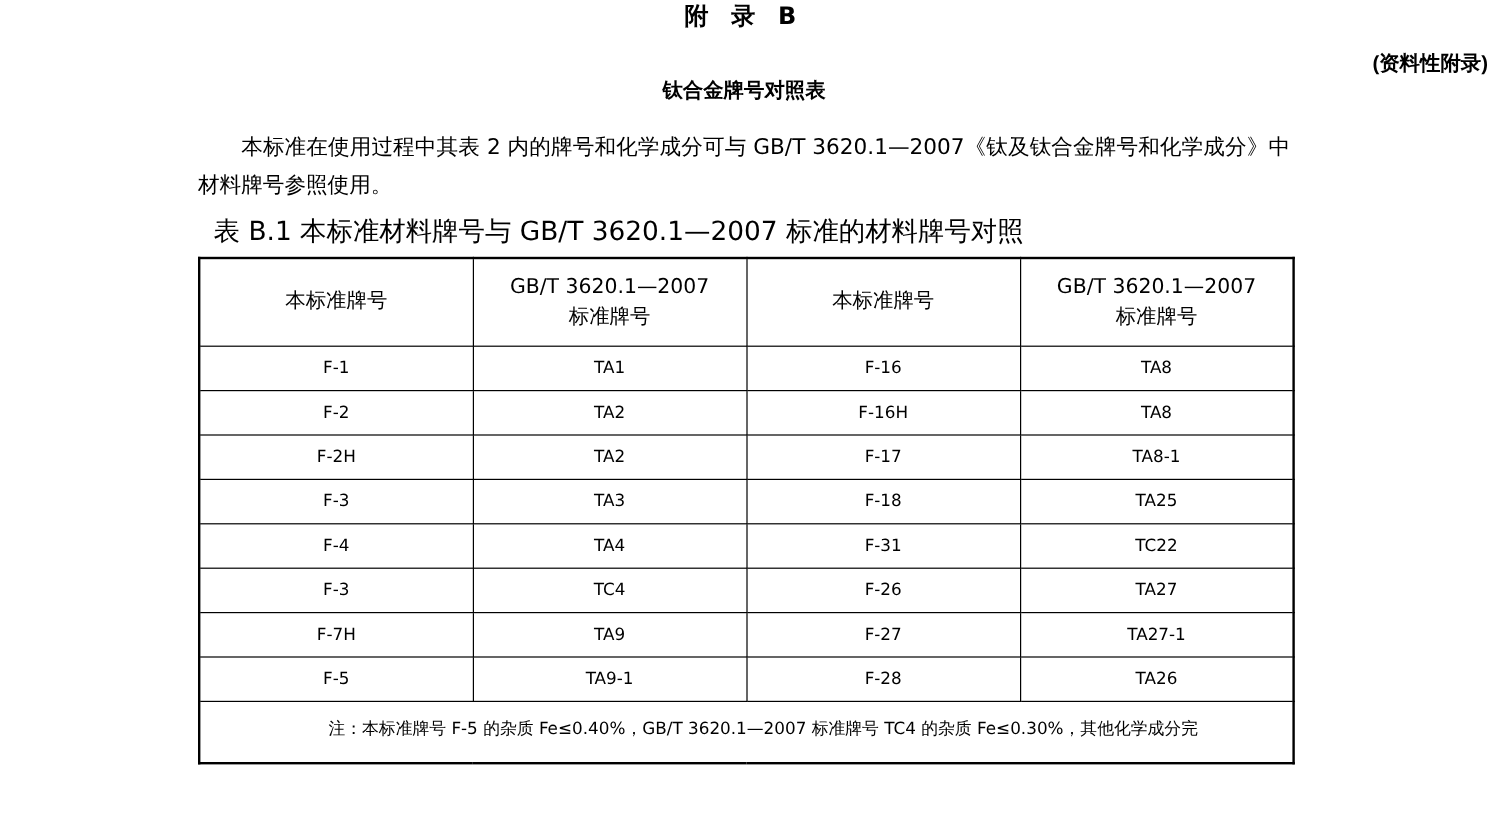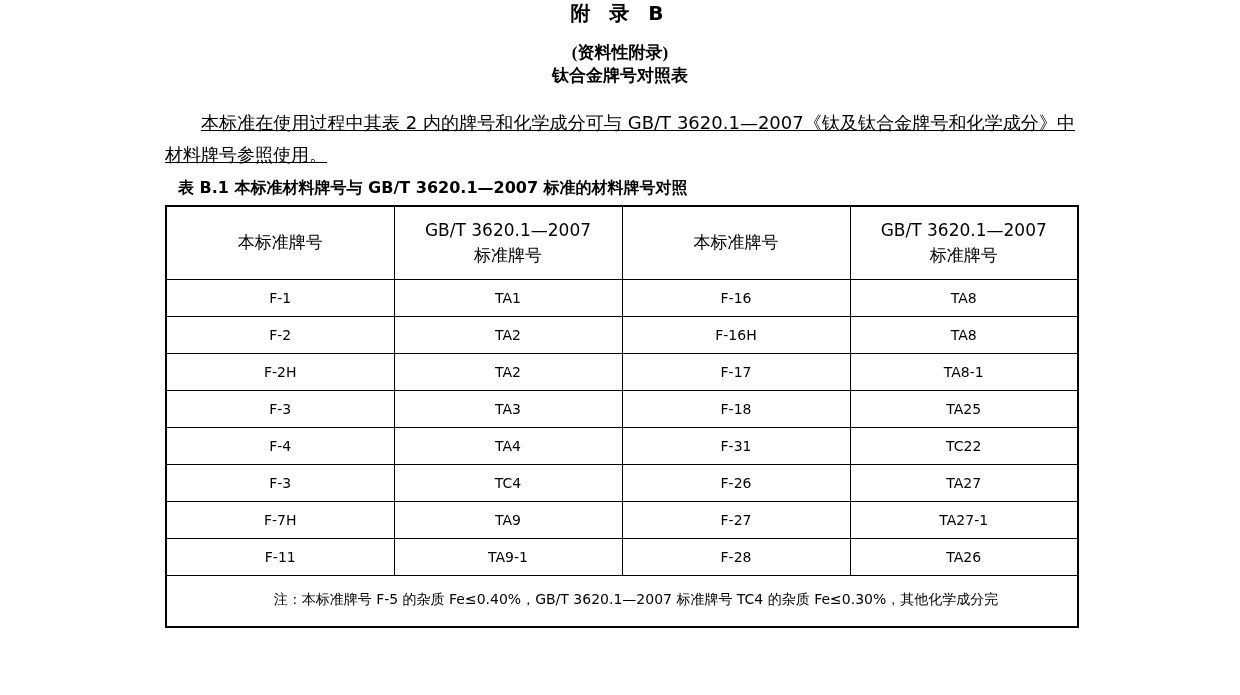--- a/index.html
+++ b/index.html
@@ -24,47 +24,46 @@
 
   
   .appendix-title {
     text-align: center;
     font-weight: bold;
     font-size: 20px;
     letter-spacing: 6px;
     font-family: "DejaVu Sans", "Liberation Sans", sans-serif;
   }
   .appendix-subtitle {
-    text-align: center;
+    text-align: right;
     font-weight: bold;
     font-size: 17px;
     margin-top: 14px;
-    font-family: Liberation Serif, serif;
+    font-family: Liberation Sans, sans-serif;
   }
   .appendix-name {
     text-align: center;
     font-weight: bold;
     font-size: 17px;
     font-family: "DejaVu Sans", "Liberation Sans", sans-serif;
   }
 
   
   .body-para {
     font-size: 18px;
     line-height: 1.75;
     margin: 20px 165px 0 165px;
     text-indent: 2em;
     text-align: justify;
     font-family: "DejaVu Sans", "Liberation Sans", sans-serif;
-    text-decoration: underline;
   }
 
   .table-caption {
-    font-size: 16px;
-    font-weight: bold;
+    font-size: 22px;
+    font-weight: normal;
     margin: 8px 0 6px 178px;
     font-family: "DejaVu Sans", "Liberation Sans", sans-serif;
   }
 
   
   .table-wrap {
     margin: 0 0 0 165px;
     width: 912px;
   }
   table.grade-table {
@@ -184,21 +183,21 @@
           <td>F-26</td>
           <td>TA27</td>
         </tr>
         <tr>
           <td>F-7H</td>
           <td>TA9</td>
           <td>F-27</td>
           <td>TA27-1</td>
         </tr>
         <tr>
-          <td>F-11</td>
+          <td>F-5</td>
           <td>TA9-1</td>
           <td>F-28</td>
           <td>TA26</td>
         </tr>
         <tr>
           <td class="note-cell" colspan="4">
             <span class="note-indent">注：本标准牌号 F-5 的杂质 Fe≤0.40%，GB/T 3620.1—2007 标准牌号 TC4 的杂质 Fe≤0.30%，其他化学成分完</span>
 
           </td>
         </tr>

